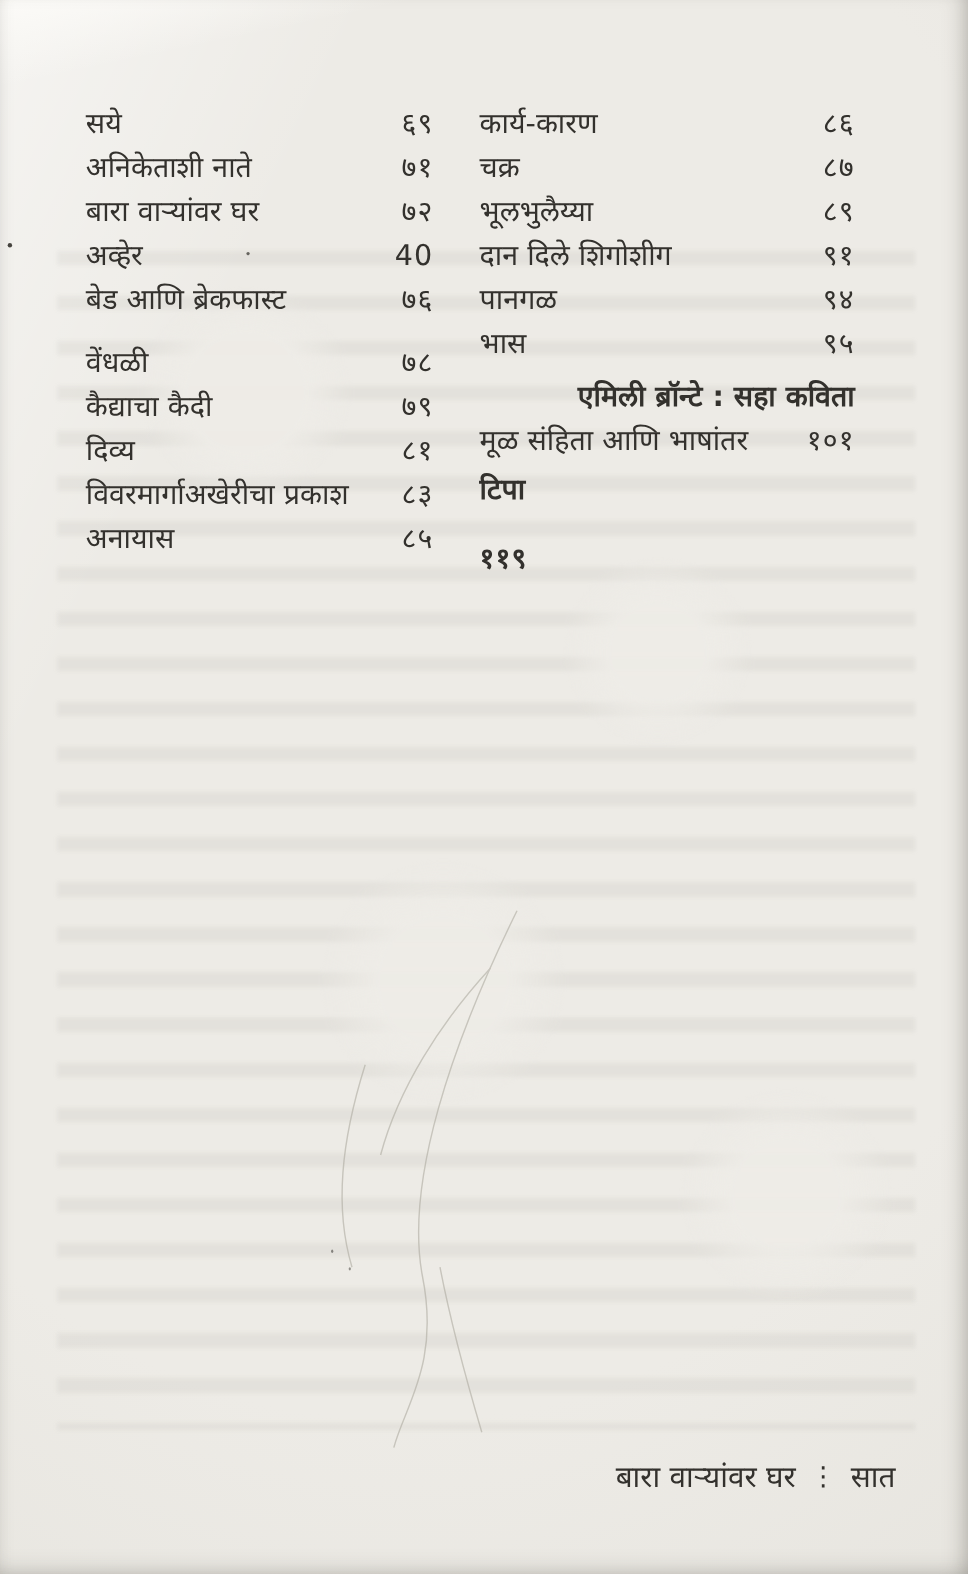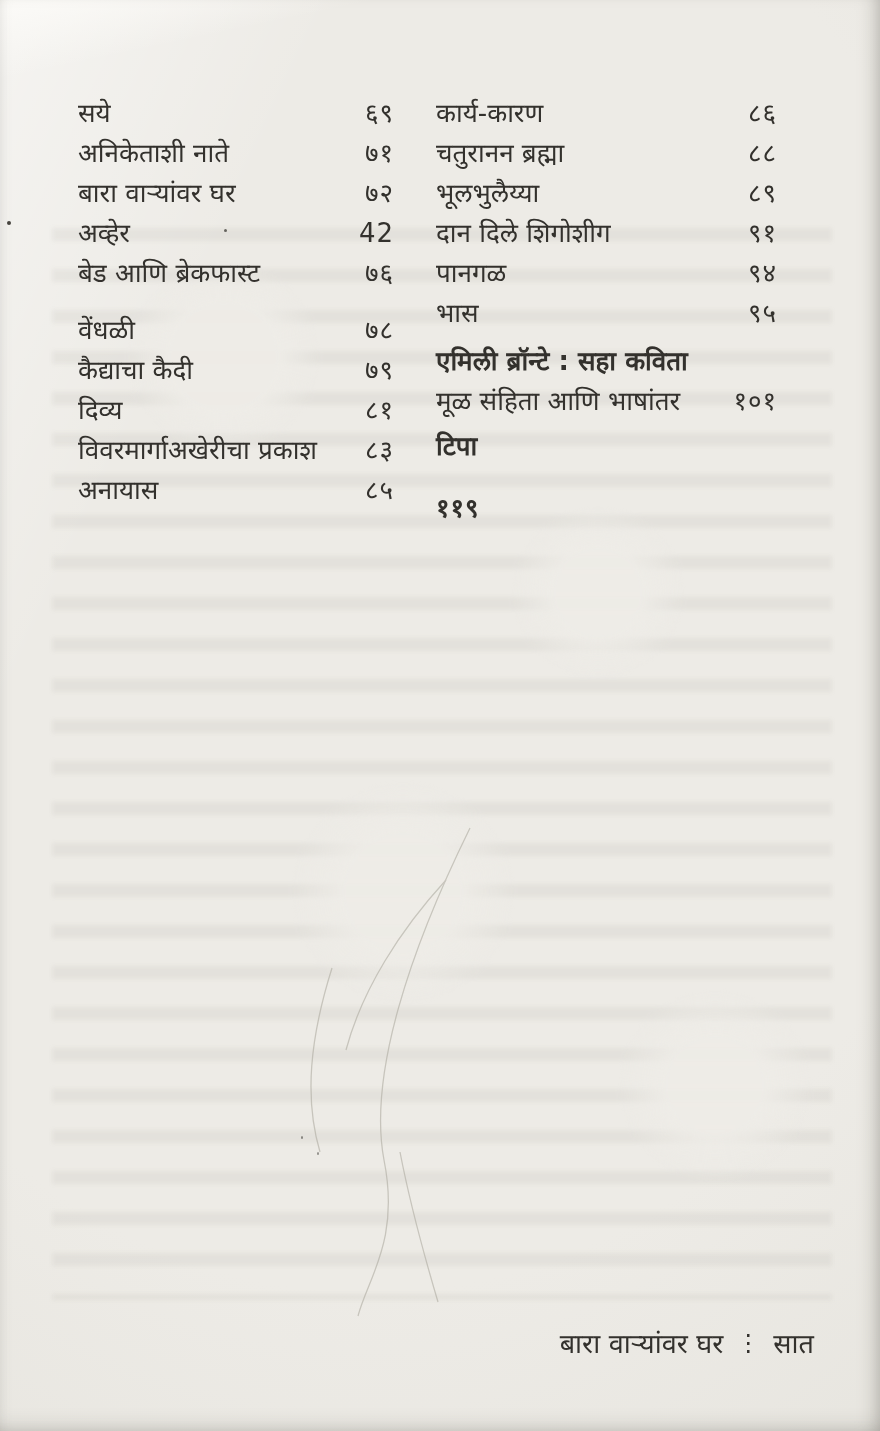--- a/index.html
+++ b/index.html
@@ -84,20 +84,21 @@
 
   .pagenum { letter-spacing: 1px; }
 
   .heading {
     font-weight: 700;
     margin-top: 8px;
     height: 40px;
     font-size: 26px;
     line-height: 34px;
     white-space: nowrap;
+    text-align: right;
   }
   .section-row { height: 45px; gap: 28px; }
   .bold { font-weight: 700; flex-direction: column; }
 
   .footer {
     position: absolute;
     top: 1326px;
     right: 66px;
     display: flex;
     align-items: baseline;
@@ -140,21 +141,21 @@
       <div class="row">
       <span class="title">अनिकेताशी नाते</span>
       <span class="pagenum">७१</span>
     </div>
       <div class="row">
       <span class="title">बारा वाऱ्यांवर घर</span>
       <span class="pagenum">७२</span>
     </div>
       <div class="row">
       <span class="title">अव्हेर</span>
-      <span class="pagenum">42</span>
+      <span class="pagenum">40</span>
     </div>
       <div class="row">
       <span class="title">बेड आणि ब्रेकफास्ट</span>
       <span class="pagenum">७६</span>
     </div>
       <div class="row">
       <span class="title">वेंधळी</span>
       <span class="pagenum">७८</span>
     </div>
       <div class="row">
@@ -175,22 +176,22 @@
     </div>
     </div>
 
   <div class="col col-right">
     <div>
         <div class="row">
         <span class="title">कार्य-कारण</span>
         <span class="pagenum">८६</span>
       </div>
         <div class="row">
-        <span class="title">चतुरानन ब्रह्मा</span>
-        <span class="pagenum">८८</span>
+        <span class="title">चक्र</span>
+        <span class="pagenum">८७</span>
       </div>
         <div class="row">
         <span class="title">भूलभुलैय्या</span>
         <span class="pagenum">८९</span>
       </div>
         <div class="row">
         <span class="title">दान दिले शिगोशीग</span>
         <span class="pagenum">९१</span>
       </div>
         <div class="row">

